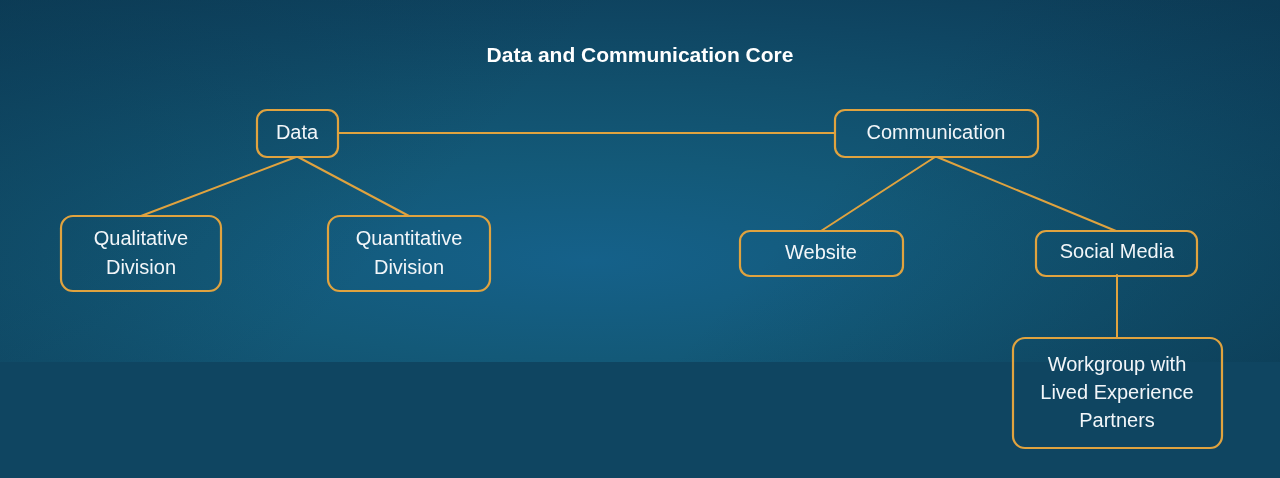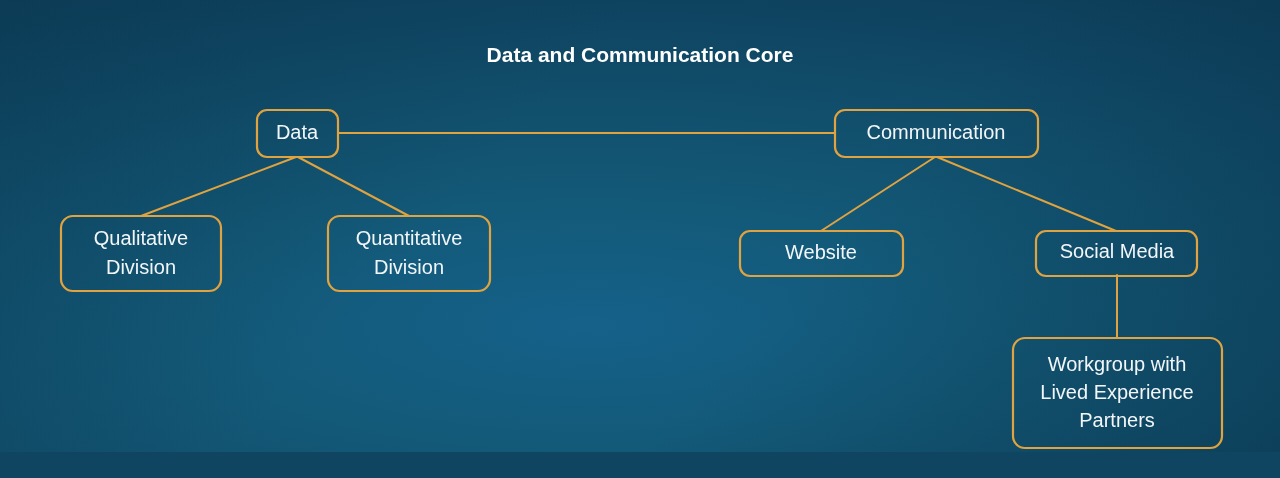--- a/index.html
+++ b/index.html
@@ -9,21 +9,21 @@
   body {
     width: 1280px;
     height: 478px;
     overflow: hidden;
     font-family: "Liberation Sans", sans-serif;
     background: #0f4561;
   }
   #stage {
     position: relative;
     width: 1280px;
-    height: 452px;
+    height: 362px;
     background:
       radial-gradient(ellipse 95% 85% at 46% 72%, #15618a 0%, #135978 32%, #114f6c 58%, #0f4663 78%, #0d3d58 100%);
   }
   #stage::after {
     content: "";
     position: absolute;
     inset: 0;
     pointer-events: none;
     background: linear-gradient(132deg, rgba(10,56,80,0.42) 0%, rgba(10,56,80,0.0) 38%, rgba(10,56,80,0.0) 62%, rgba(8,48,70,0.40) 100%);
   }

